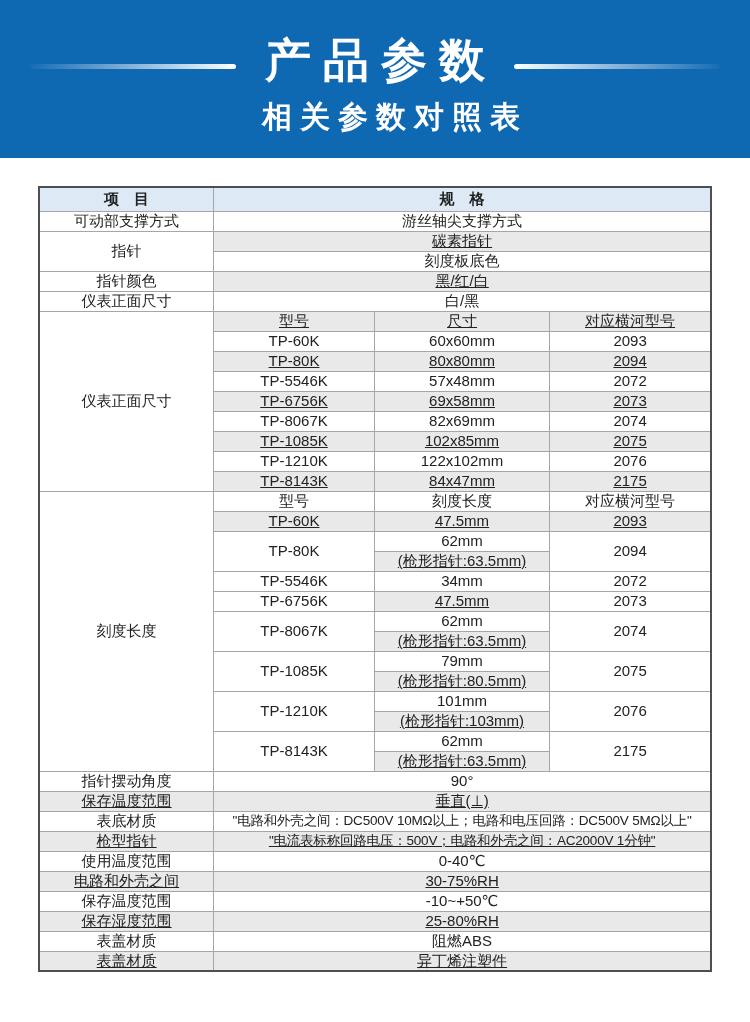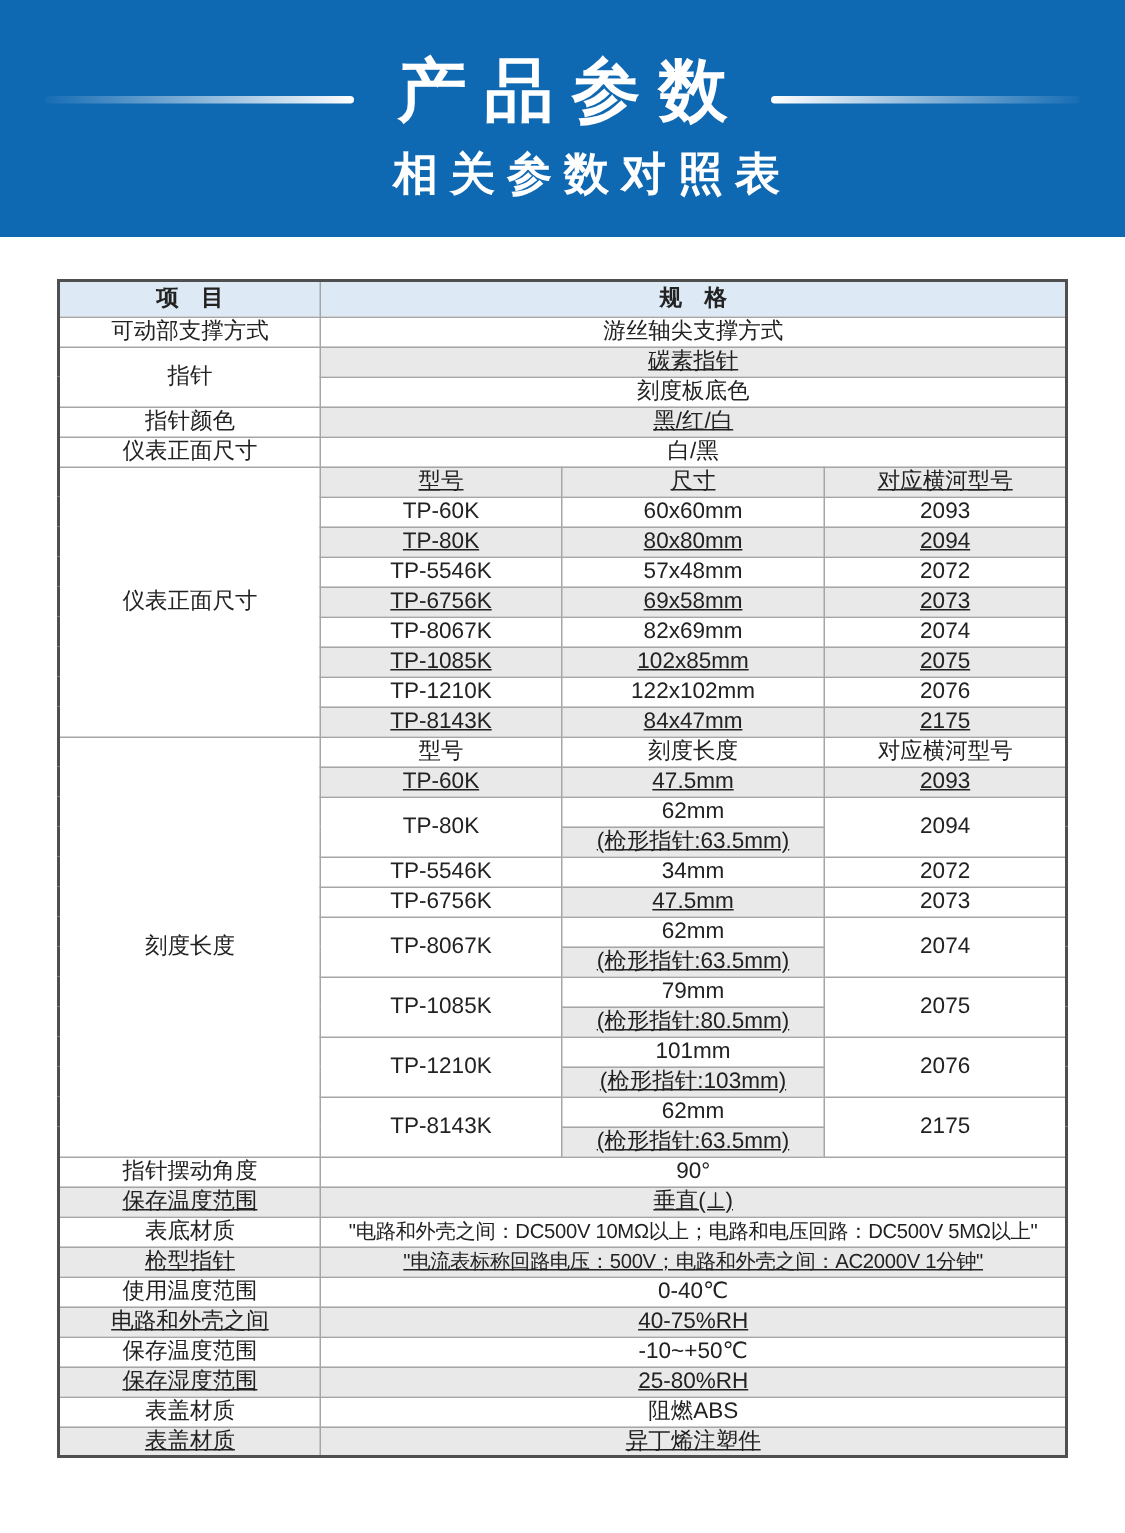--- a/index.html
+++ b/index.html
@@ -220,21 +220,21 @@
         <tr>
           <td class="gray">枪型指针</td>
           <td colspan="3" class="gray sm">"电流表标称回路电压：500V；电路和外壳之间：AC2000V 1分钟"</td>
         </tr>
         <tr>
           <td>使用温度范围</td>
           <td colspan="3">0-40℃</td>
         </tr>
         <tr>
           <td class="gray">电路和外壳之间</td>
-          <td colspan="3" class="gray">40-75%RH</td>
+          <td colspan="3" class="gray">30-75%RH</td>
         </tr>
         <tr>
           <td>保存温度范围</td>
           <td colspan="3">-10~+50℃</td>
         </tr>
         <tr>
           <td class="gray">保存湿度范围</td>
           <td colspan="3" class="gray">25-80%RH</td>
         </tr>
         <tr>

